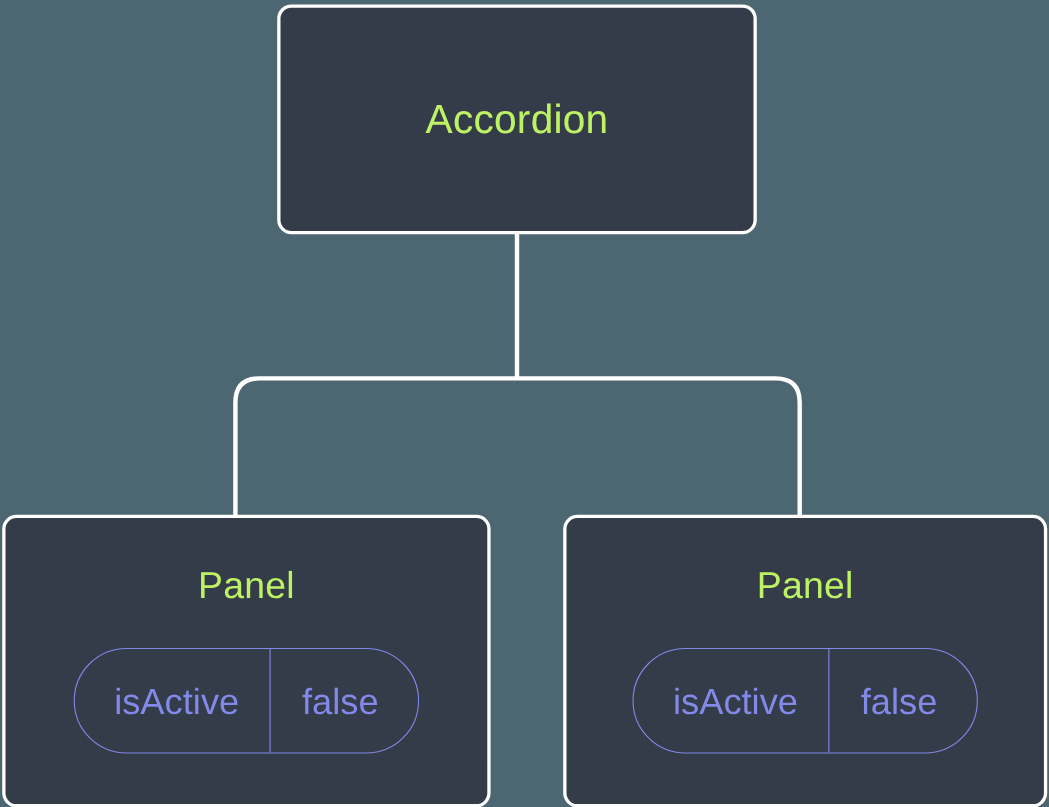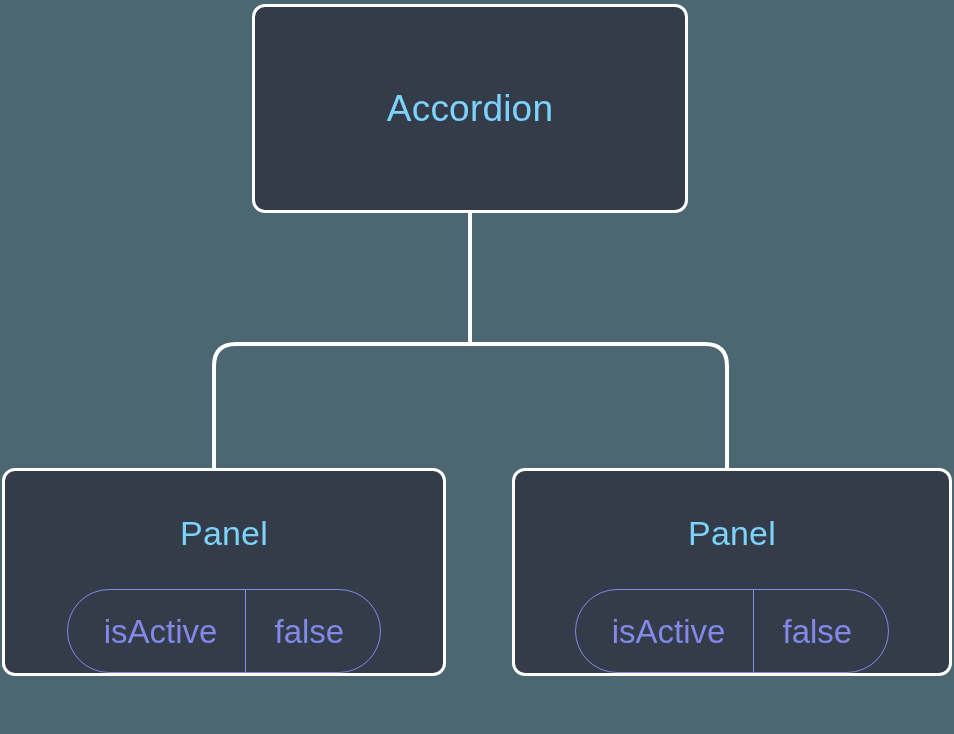--- a/index.html
+++ b/index.html
@@ -44,29 +44,29 @@
     left: 252px;
     top: 4px;
     width: 436px;
     height: 209px;
     justify-content: center;
   }
 
   .node-panel {
     top: 468px;
     width: 444px;
-    height: 208px;
+    height: 266px;
     justify-content: flex-start;
     padding-top: 45px;
   }
   .node-panel.left  { left: 2px; }
   .node-panel.right { left: 512px; width: 440px; }
 
   .node-title {
-    color: #7dd3fc;
+    color: #bef264;
     font-size: 37px;
     font-weight: 400;
     letter-spacing: 0.2px;
     line-height: 1;
     white-space: nowrap;
   }
   .node-panel .node-title {
     font-size: 34px;
   }
 

